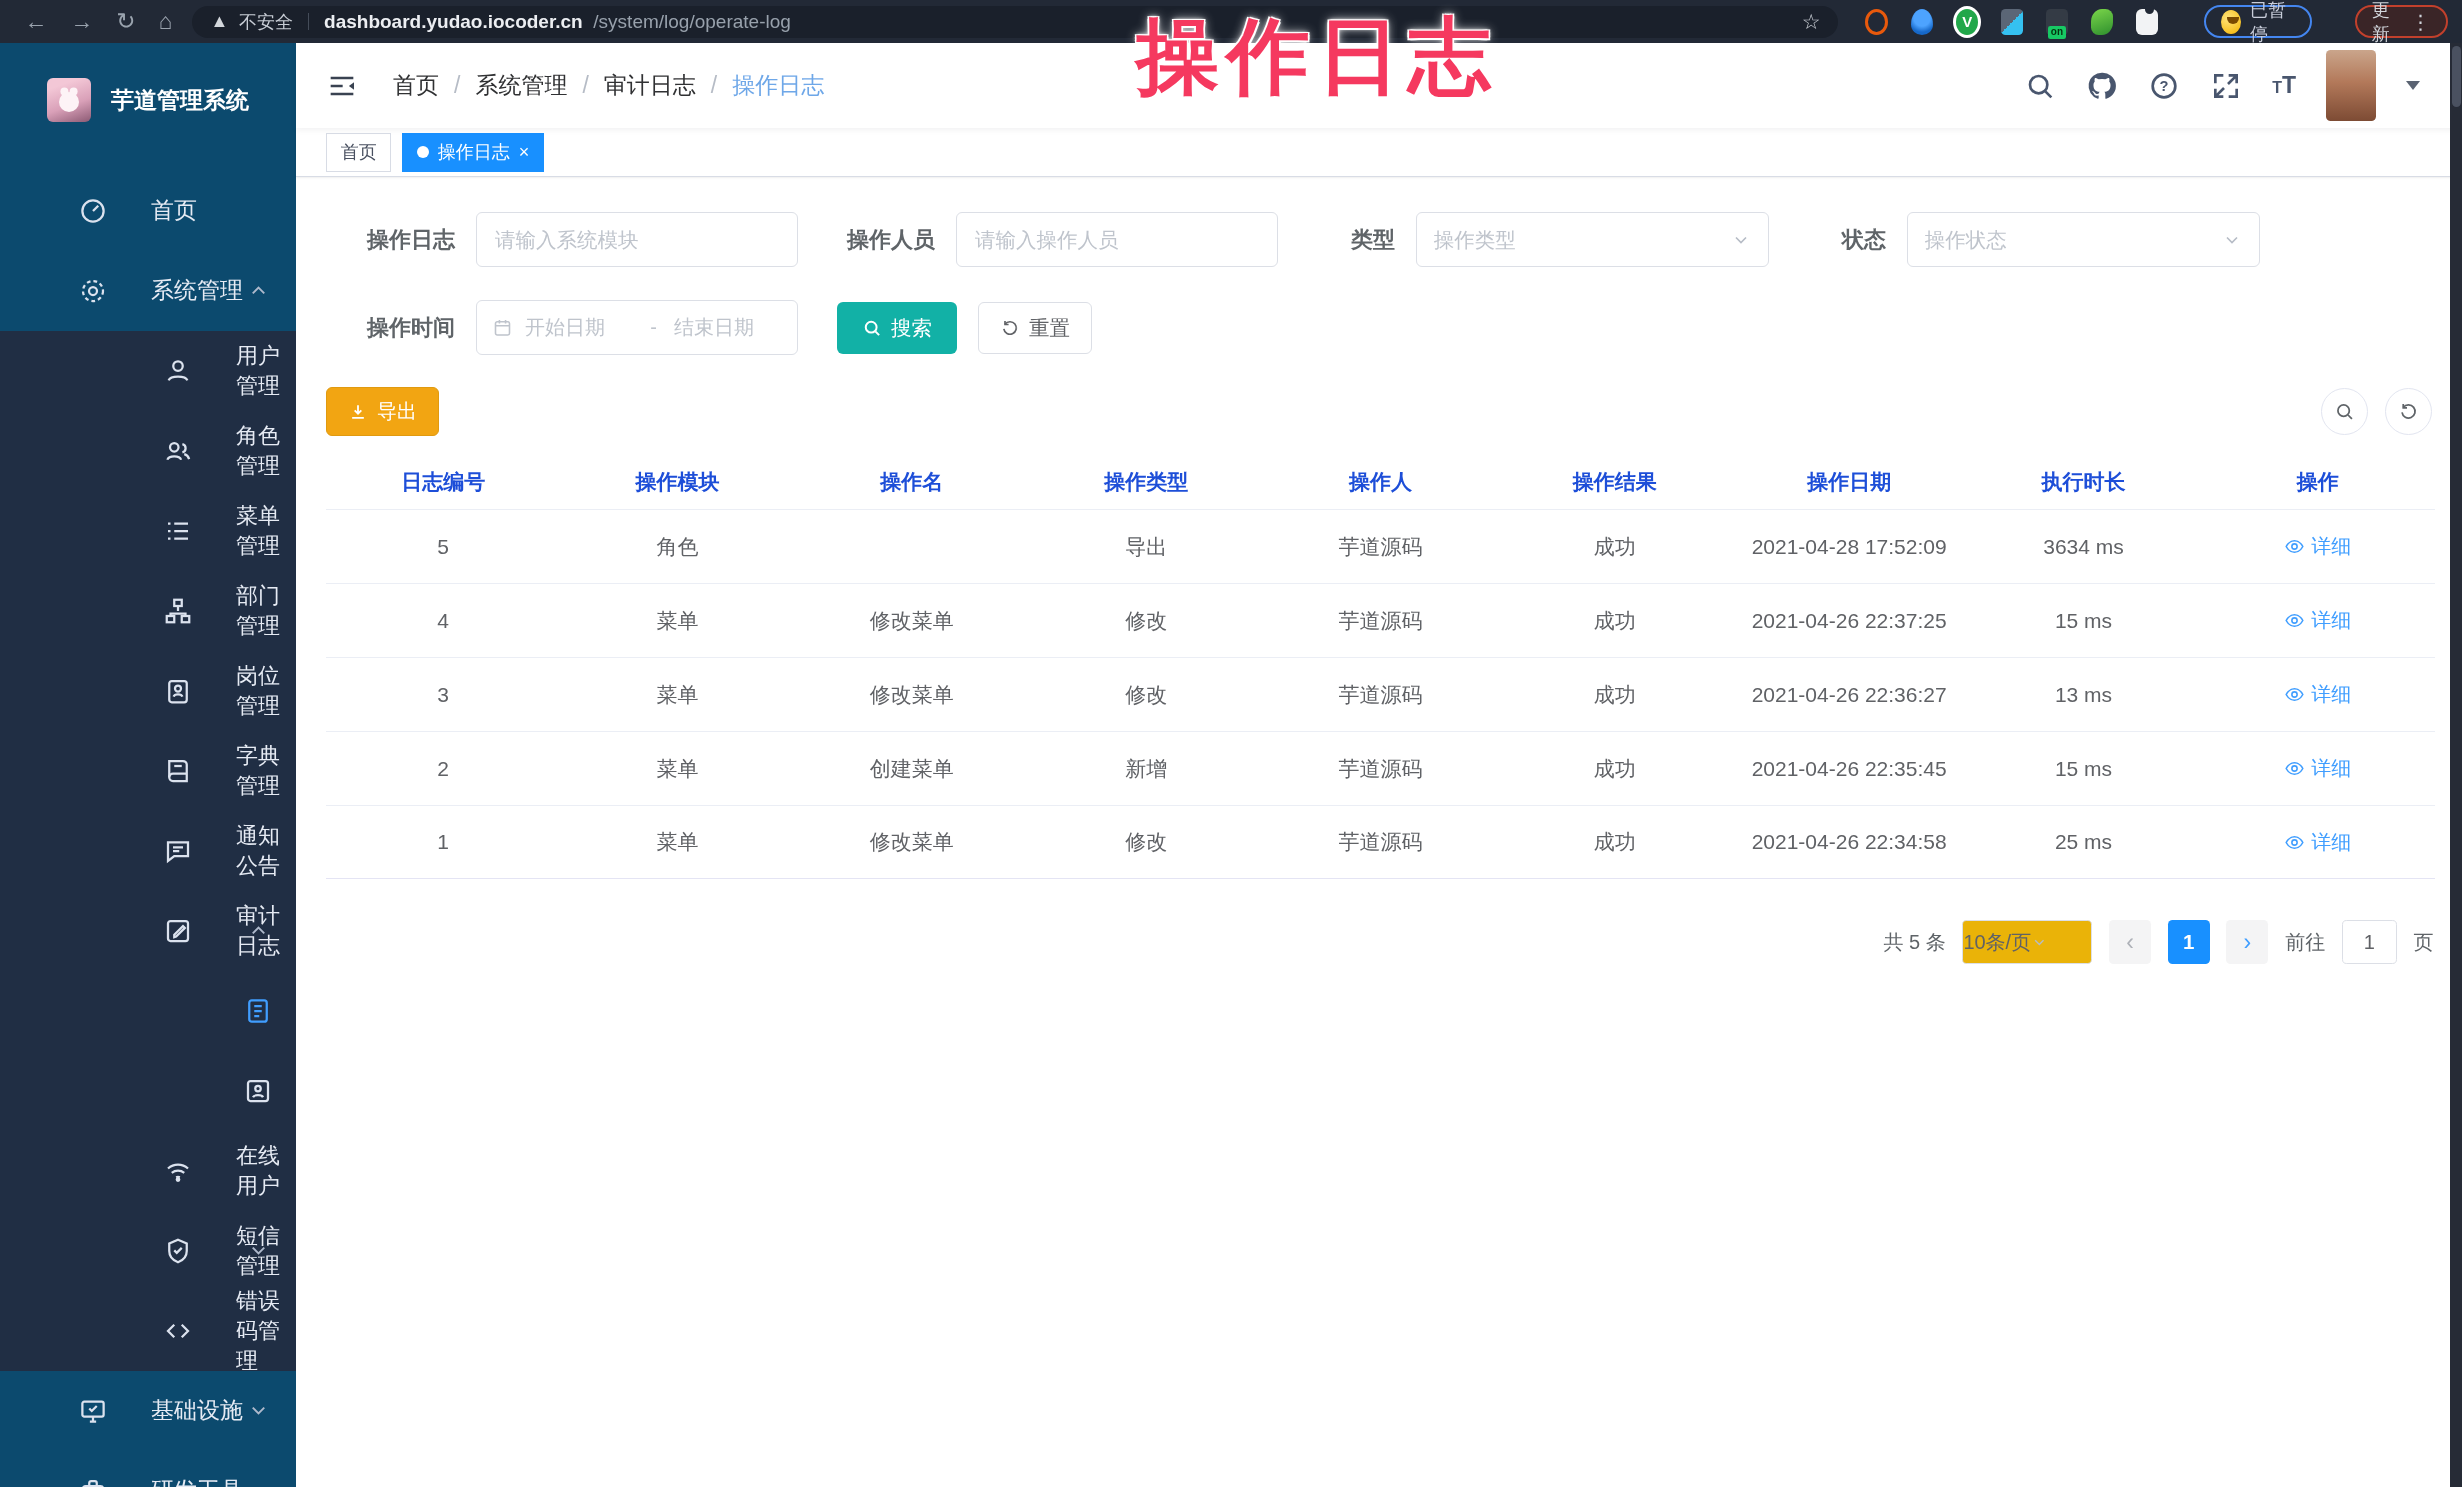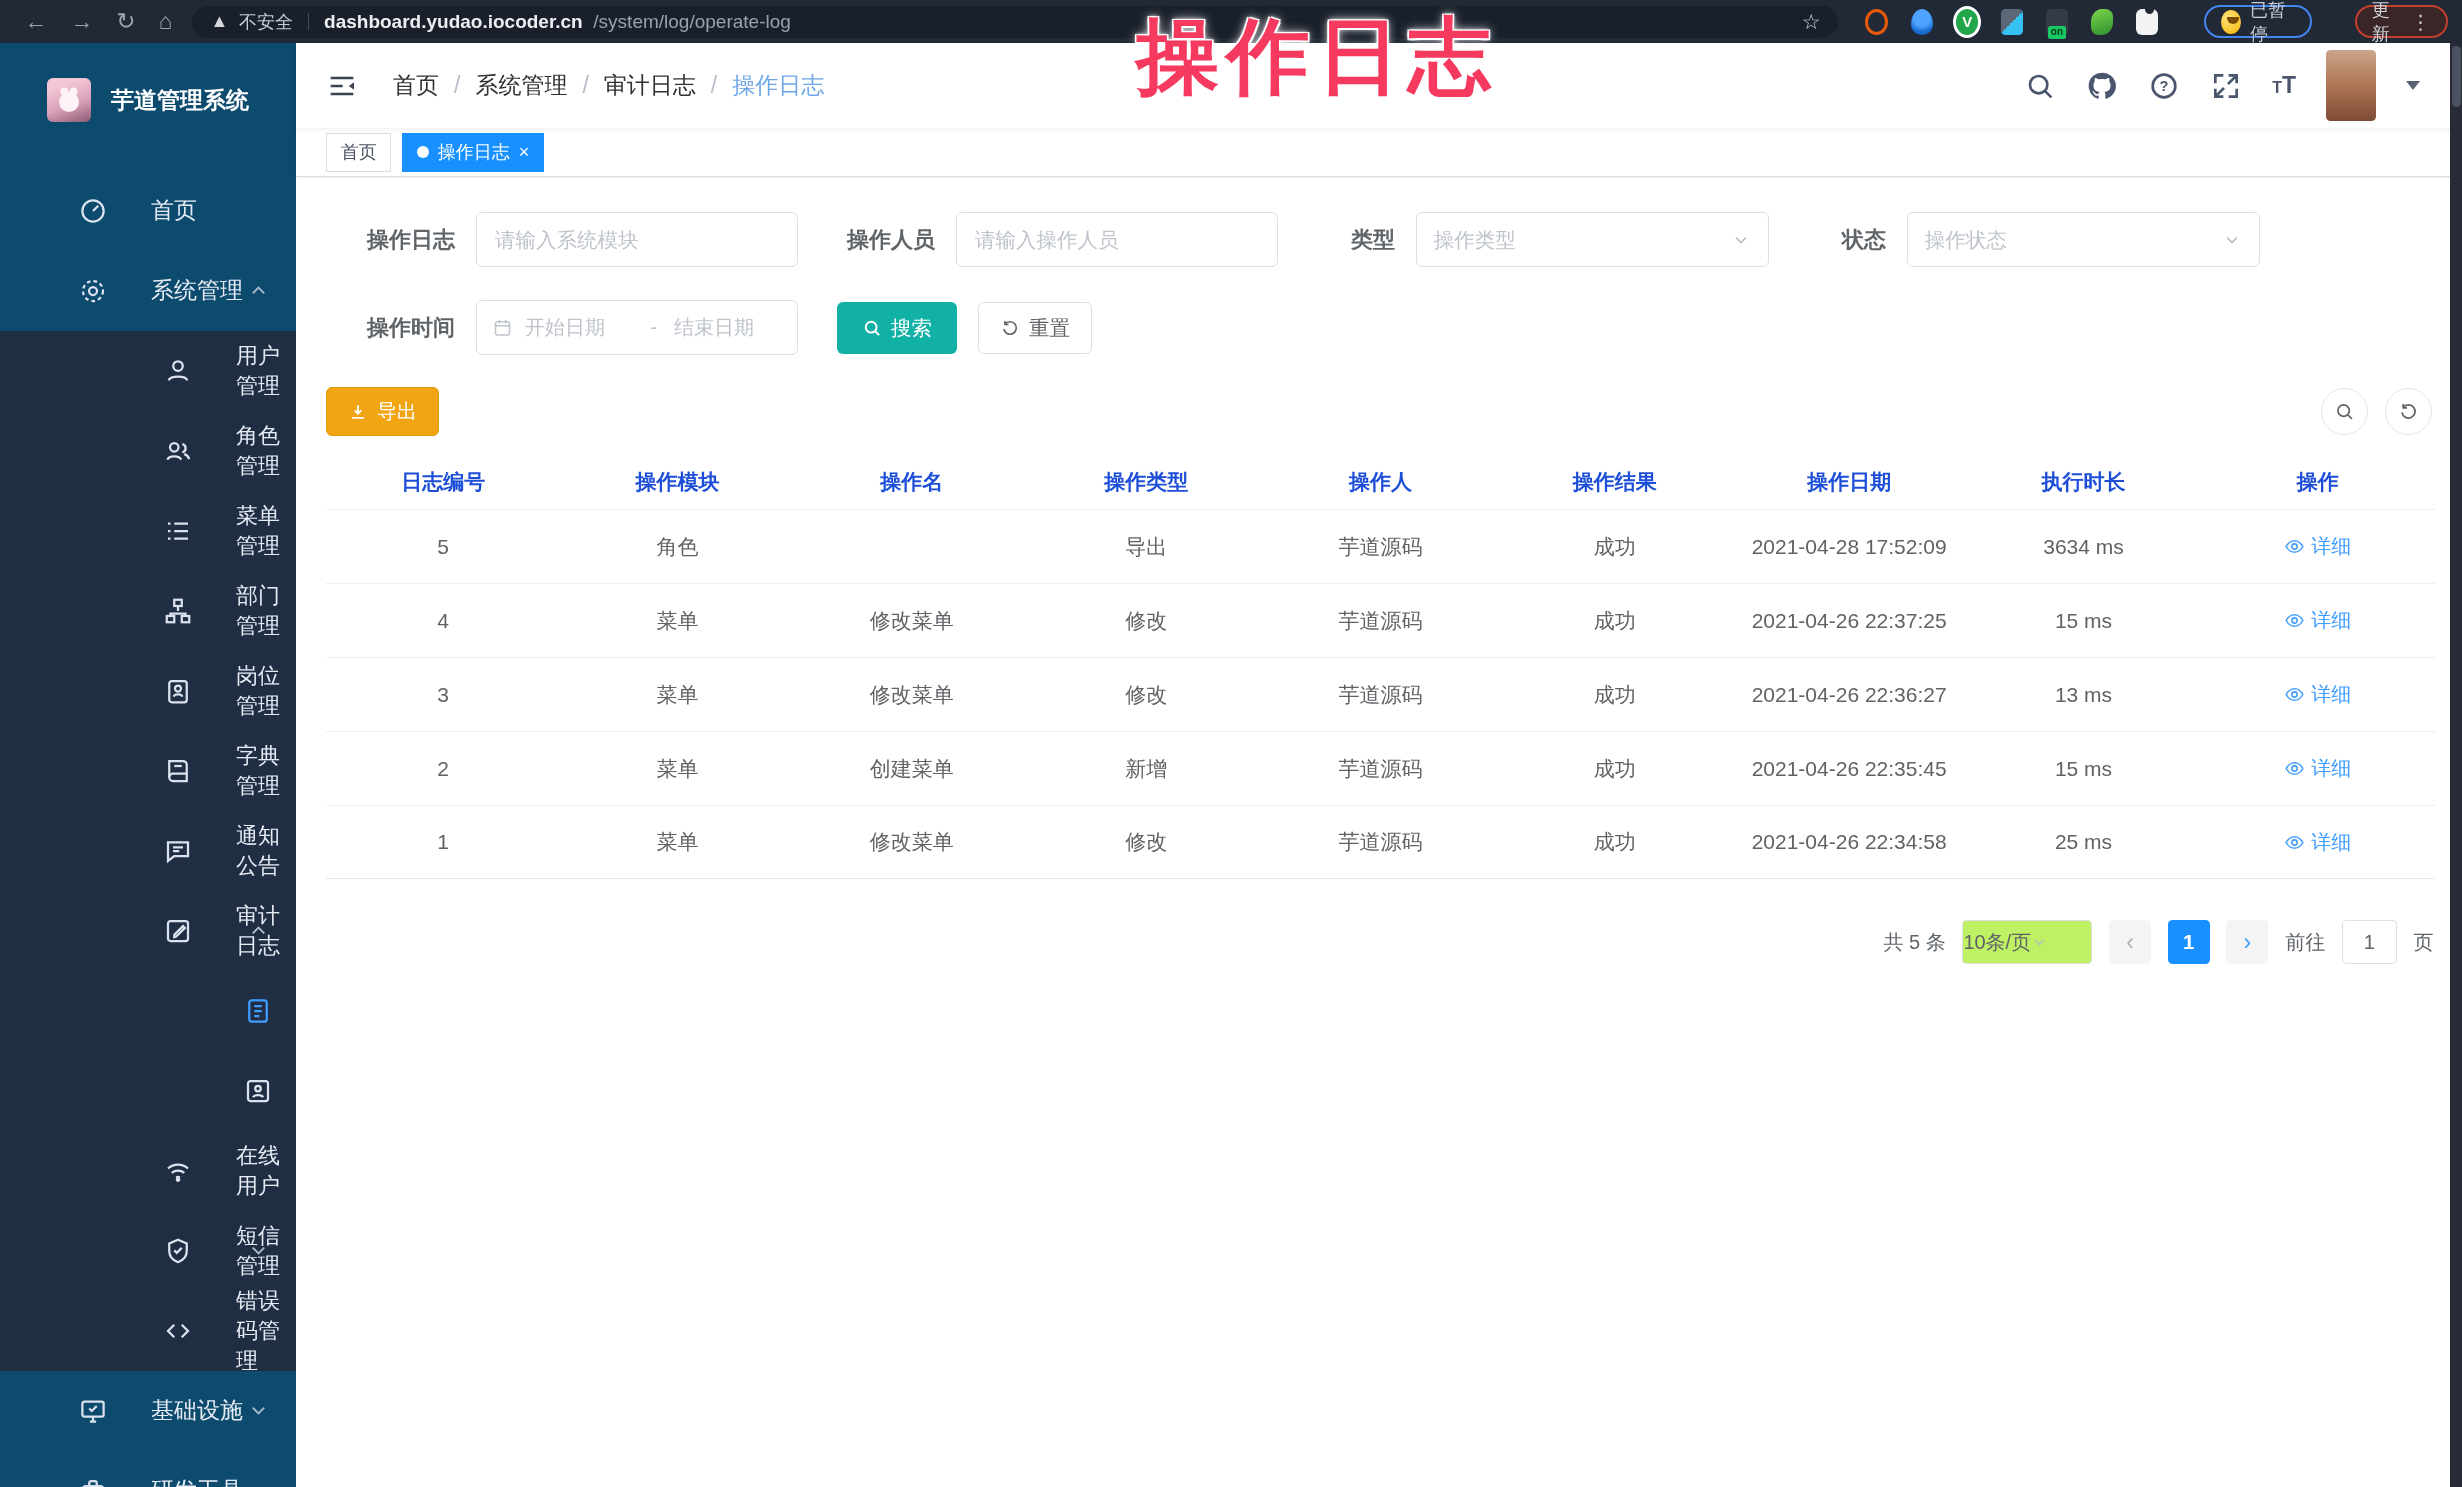--- a/index.html
+++ b/index.html
@@ -113,21 +113,21 @@
   .tbl { margin-top:18px; font-size:21px; color:#606266; }
   .thead, .trow { display:grid; grid-template-columns:repeat(9,1fr); align-items:center; text-align:center; }
   .thead { height:55px; color:#1d4ed8; font-weight:bold; }
   .trow { height:74px; border-top:1.5px solid #ebeef5; }
   .trow:last-child { border-bottom:1.5px solid #e4e4f4; }
   .a-detail { color:#409eff; display:inline-flex; align-items:center; gap:6px; cursor:pointer; font-size:20px; justify-self:center; }
   .a-detail svg { width:21px; height:21px; }
 
   
   .pager { margin-top:41px; display:flex; align-items:center; justify-content:flex-end; gap:16.7px; font-size:20px; color:#5f6468; padding-right:1.5px; }
-  .psize { width:130px; height:44px; border:1.5px solid #dcdfe6; border-radius:4.6px; display:flex; align-items:center; justify-content:flex-start; gap:0; color:#606266; cursor:pointer; background:#bef264; }
+  .psize { width:130px; height:44px; border:1.5px solid #dcdfe6; border-radius:4.6px; display:flex; align-items:center; justify-content:flex-start; gap:0; color:#606266; cursor:pointer; background:#eab308; }
   .psize svg { width:16.7px; height:16.7px; color:#b6bcc6; }
   .pbtn { width:42px; height:44px; border-radius:4.6px; background:#f4f4f5; display:flex; align-items:center; justify-content:center; font-size:23px; cursor:pointer; }
   .pprev { color:#aeb1b8; }
   .pnext { color:#409eff; }
   .pcur { width:42px; height:44px; border-radius:4.6px; background:#1890ff; color:#fff; display:flex; align-items:center; justify-content:center; font-weight:bold; font-size:20.5px; cursor:pointer; }
   .goin { width:55px; height:44px; border:1.5px solid #dcdfe6; border-radius:4.6px; text-align:center; font-size:20px; color:#606266; outline:none; font-family:inherit; }
 
   
   .vscroll { position:absolute; right:0; top:43px; width:12px; height:1444px; background:#262b36; z-index:6; }
   .vscroll .thumb { position:absolute; top:3px; left:1.5px; width:9px; height:61px; border-radius:4.6px; background:#4a5160; }

